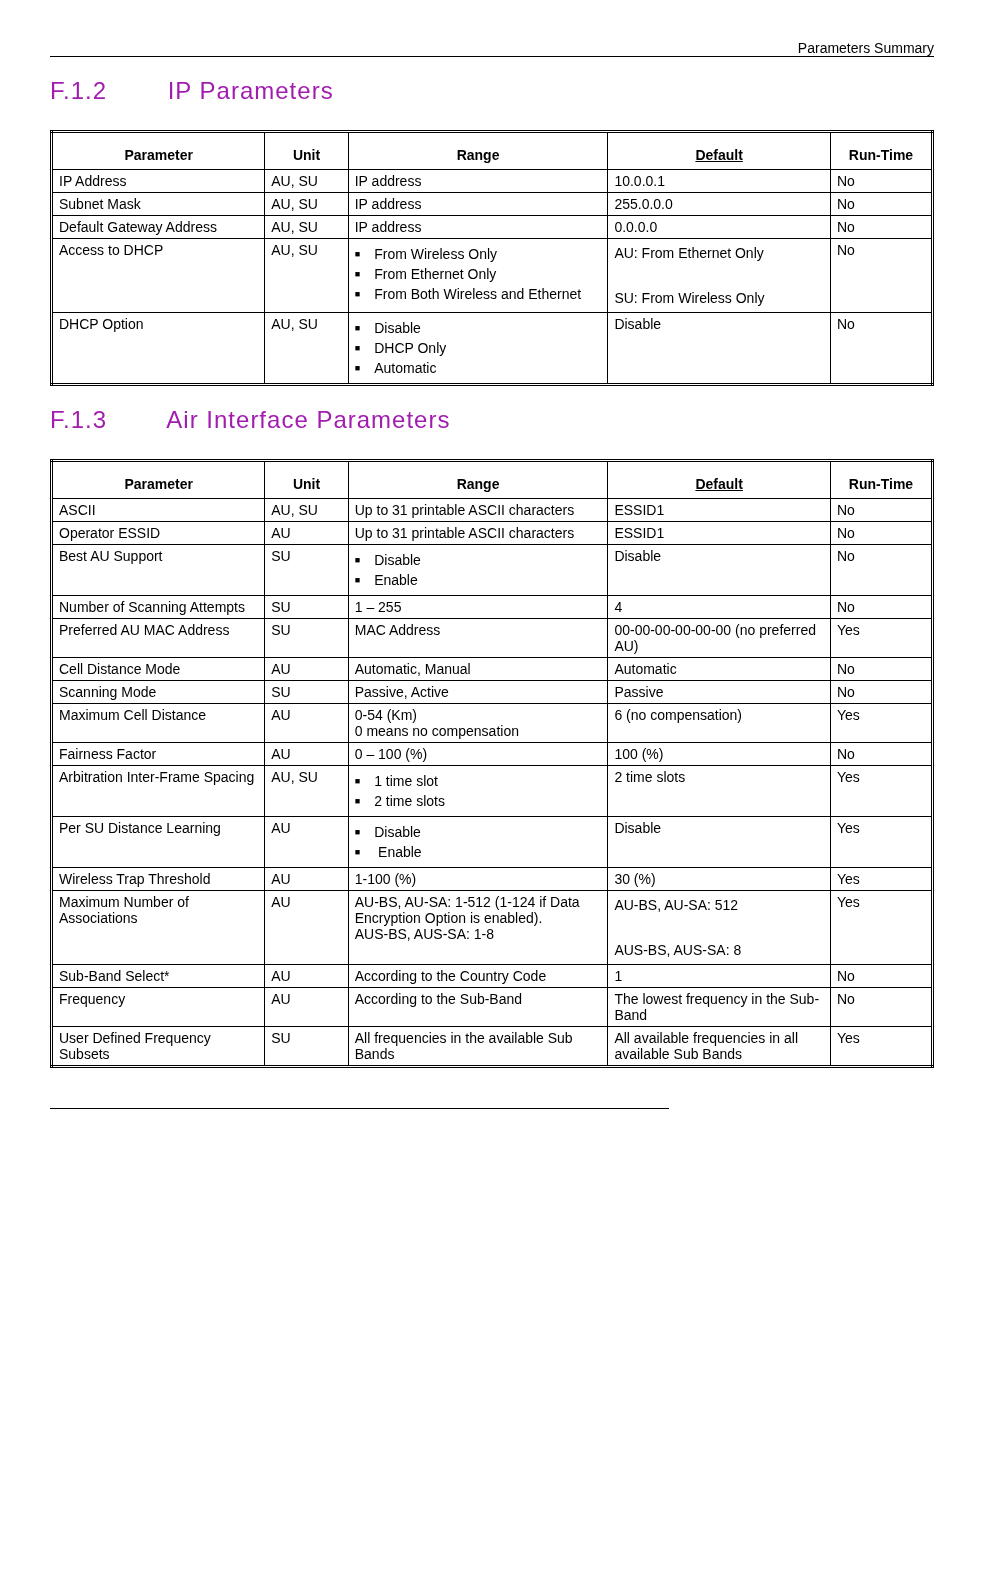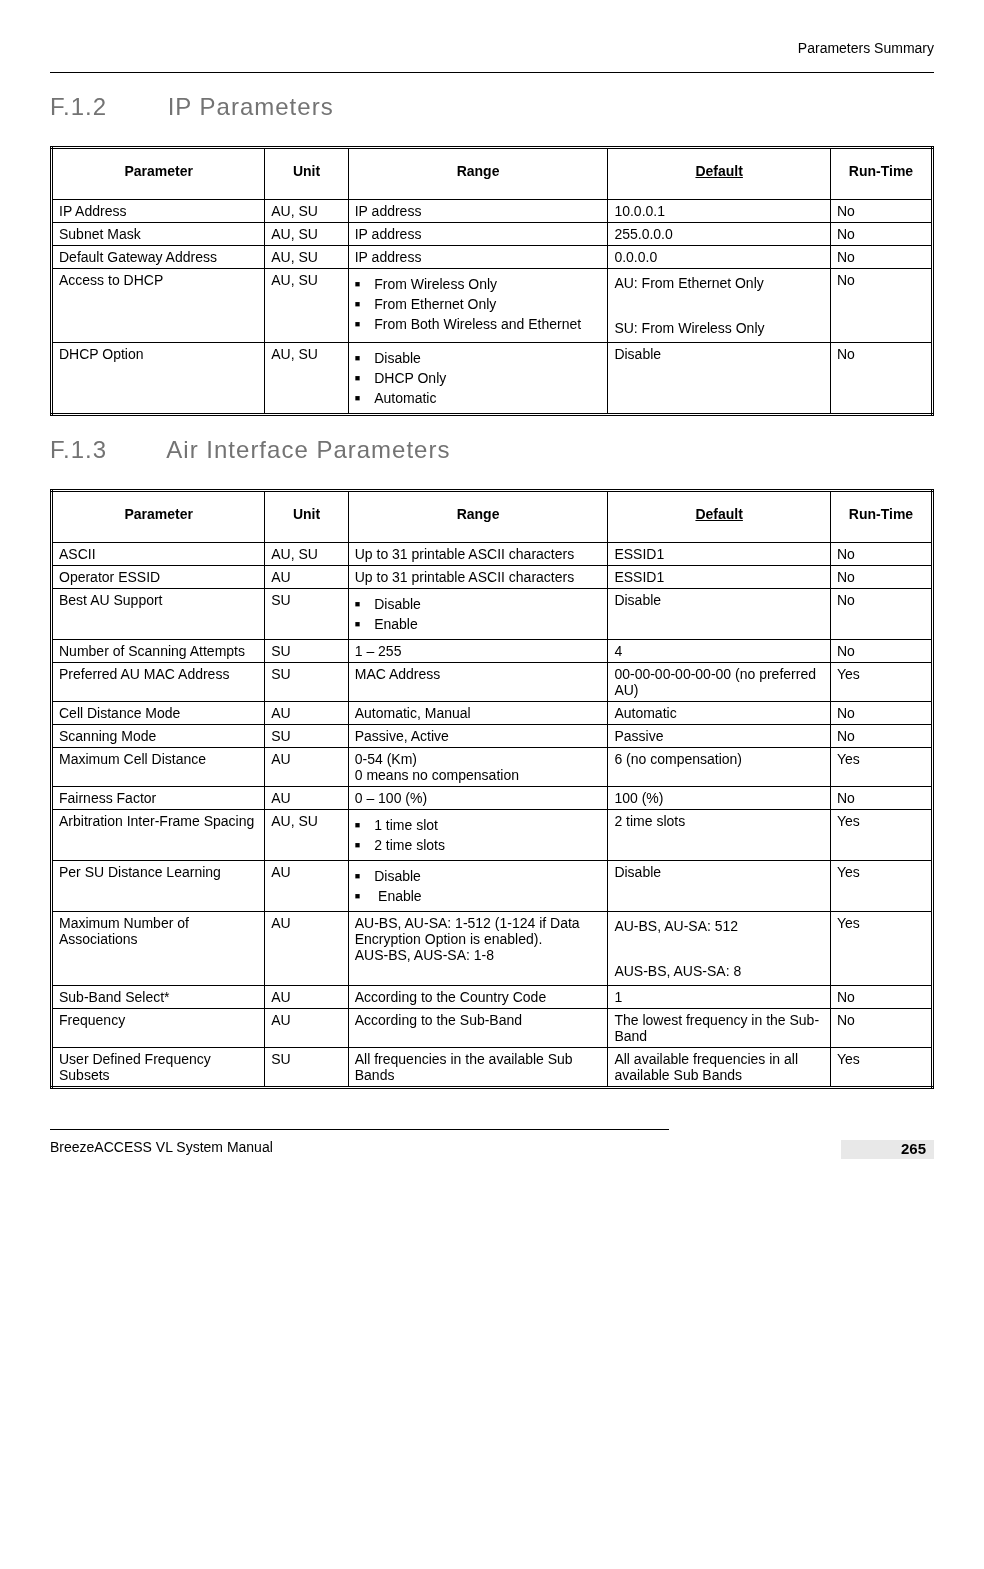--- a/index.html
+++ b/index.html
@@ -7,25 +7,25 @@
     font-size: 14px;
     margin: 0;
     padding: 40px 50px 20px 50px;
     width: 884px;
     color: #000;
   }
   .header-right {
     text-align: right;
     font-size: 14px;
     border-bottom: 1px solid #000;
-    padding-bottom: 16px;
+    padding-bottom: 0;
     margin-bottom: 20px;
   }
   h2 {
-    color: #737373;
+    color: #a21caf;
     font-family: Verdana, Geneva, sans-serif;
     font-weight: normal;
     letter-spacing: 1px;
     font-size: 24px;
     margin: 20px 0 25px 0;
   }
   .sec-num {
     display: inline-block;
     width: 110px;
   }
@@ -38,21 +38,21 @@
   th, td {
     border: 1px solid #000;
     padding: 3px 6px;
     text-align: left;
     vertical-align: top;
     font-size: 14px;
   }
   th {
     text-align: center;
     font-weight: bold;
-    padding: 14px 6px 20px 6px;
+    padding: 14px 6px 6px 6px;
   }
   .col-param { width: 23%; }
   .col-unit { width: 9%; }
   .col-range { width: 28%; }
   .col-default { width: 24%; text-decoration: underline; }
   .col-runtime { width: 11%; }
   .bullet-list {
     margin: 2px 0;
     padding-left: 18px;
     list-style: none;
@@ -270,20 +270,27 @@
         <td>
           <ul class="bullet-list">
             <li>Disable</li>
             <li> Enable</li>
           </ul>
         </td>
         <td><span>Disable</span></td>
         <td>Yes</td>
       </tr>
       <tr>
+        <td>Wireless Trap Threshold</td>
+        <td>AU</td>
+        <td><span style="white-space: pre-line;">1-100 (%)</span></td>
+        <td><span>30 (%)</span></td>
+        <td>Yes</td>
+      </tr>
+      <tr>
         <td>Maximum Number of Associations</td>
         <td>AU</td>
         <td><span style="white-space: pre-line;">AU-BS, AU-SA: 1-512 (1-124 if Data Encryption Option is enabled).
 AUS-BS, AUS-SA: 1-8</span></td>
         <td>
           <div class="default-multi">AU-BS, AU-SA: 512<br><br>AUS-BS, AUS-SA:  8</div>
         </td>
         <td>Yes</td>
       </tr>
       <tr>
@@ -305,17 +312,13 @@
         <td>SU</td>
         <td><span style="white-space: pre-line;">All frequencies in the available Sub Bands</span></td>
         <td><span>All available frequencies in all available Sub Bands</span></td>
         <td>Yes</td>
       </tr>
     </tbody>
 </table>
 
 <div class="footer-wrap">
   <div class="footer-line"></div>
-  <div class="footer-row">
-    <div class="footer-left">BreezeACCESS VL System Manual</div>
-    <div class="footer-right">265</div>
-  </div>
 </div>
 
 </body></html>

